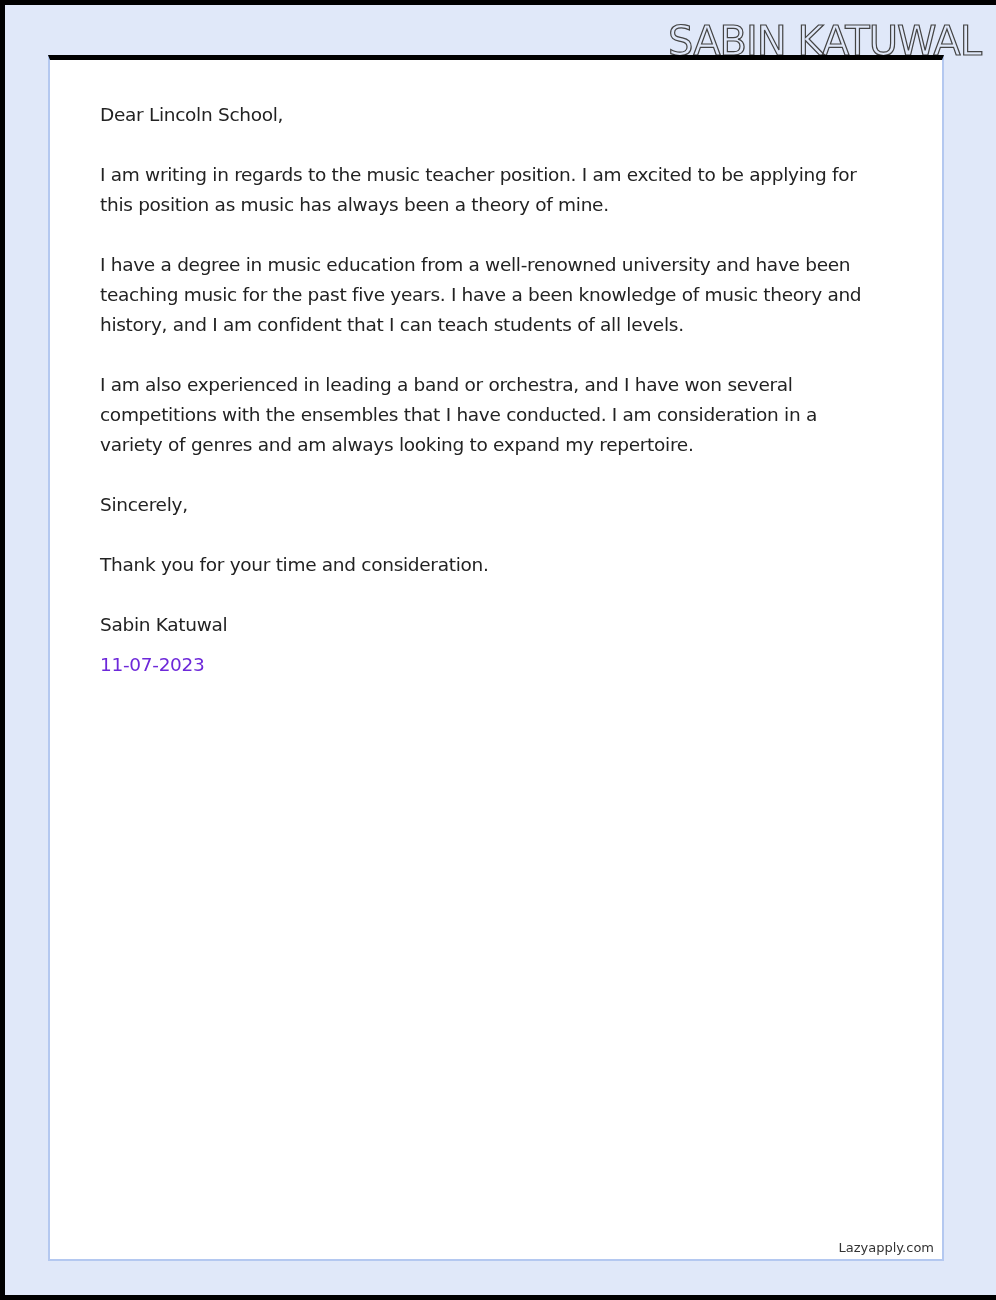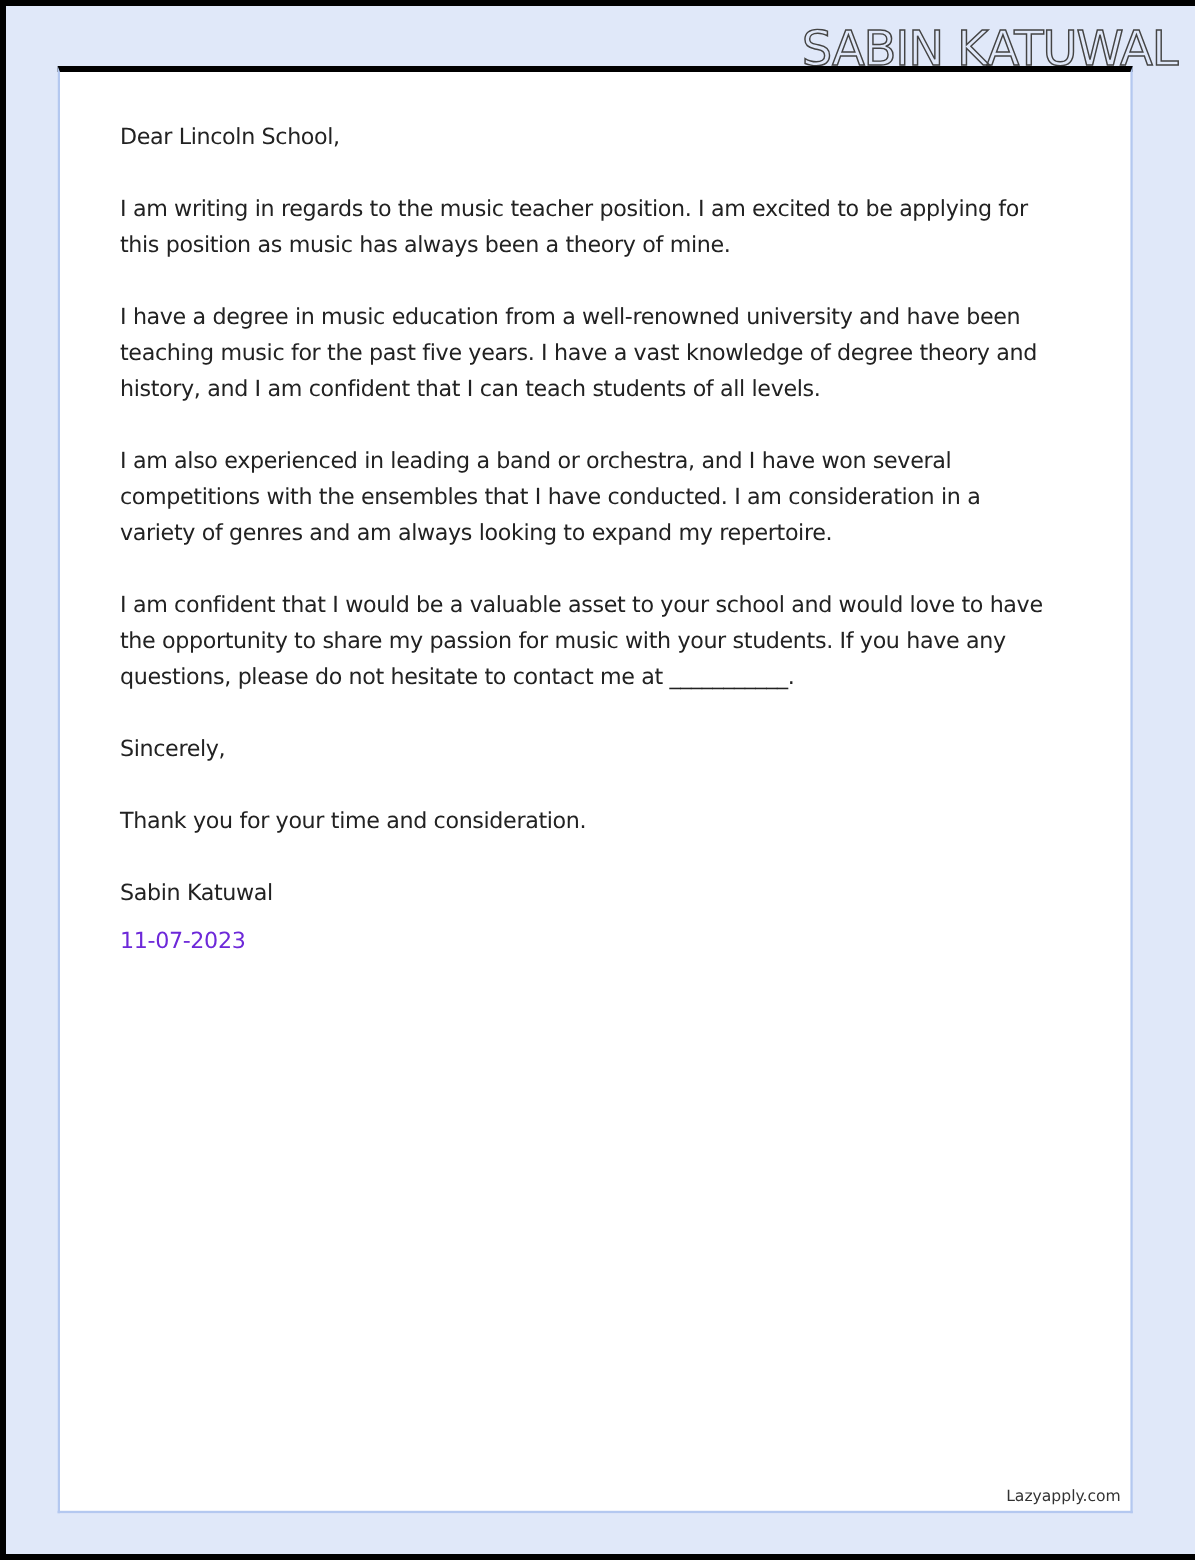--- a/index.html
+++ b/index.html
@@ -15,23 +15,22 @@
 </style>
 </head>
 <body>
 
 <div class="frame">
   <div class="name">SABIN KATUWAL</div>
   <div class="card">
     <div class="content">
       <p>Dear Lincoln School,</p>
       <p>I am writing in regards to the music teacher position. I am excited to be applying for this position as music has always been a theory of mine.</p>
-      <p>I have a degree in music education from a well-renowned university and have been teaching music for the past five years. I have a vast knowledge of degree theory and history, and I am confident that I can teach students of all levels.</p>
+      <p>I have a degree in music education from a well-renowned university and have been teaching music for the past five years. I have a been knowledge of music theory and history, and I am confident that I can teach students of all levels.</p>
       <p>I am also experienced in leading a band or orchestra, and I have won several competitions with the ensembles that I have conducted. I am consideration in a variety of genres and am always looking to expand my repertoire.</p>
-      <p>I am confident that I would be a valuable asset to your school and would love to have the opportunity to share my passion for music with your students. If you have any questions, please do not hesitate to contact me at ___________.</p>
       <p>Sincerely,</p>
       <p>Thank you for your time and consideration.</p>
       <p class="tight">Sabin Katuwal</p>
       <p class="date">11-07-2023</p>
     </div>
     <div class="footer">Lazyapply.com</div>
   </div>
 </div>
 
 </body></html>

